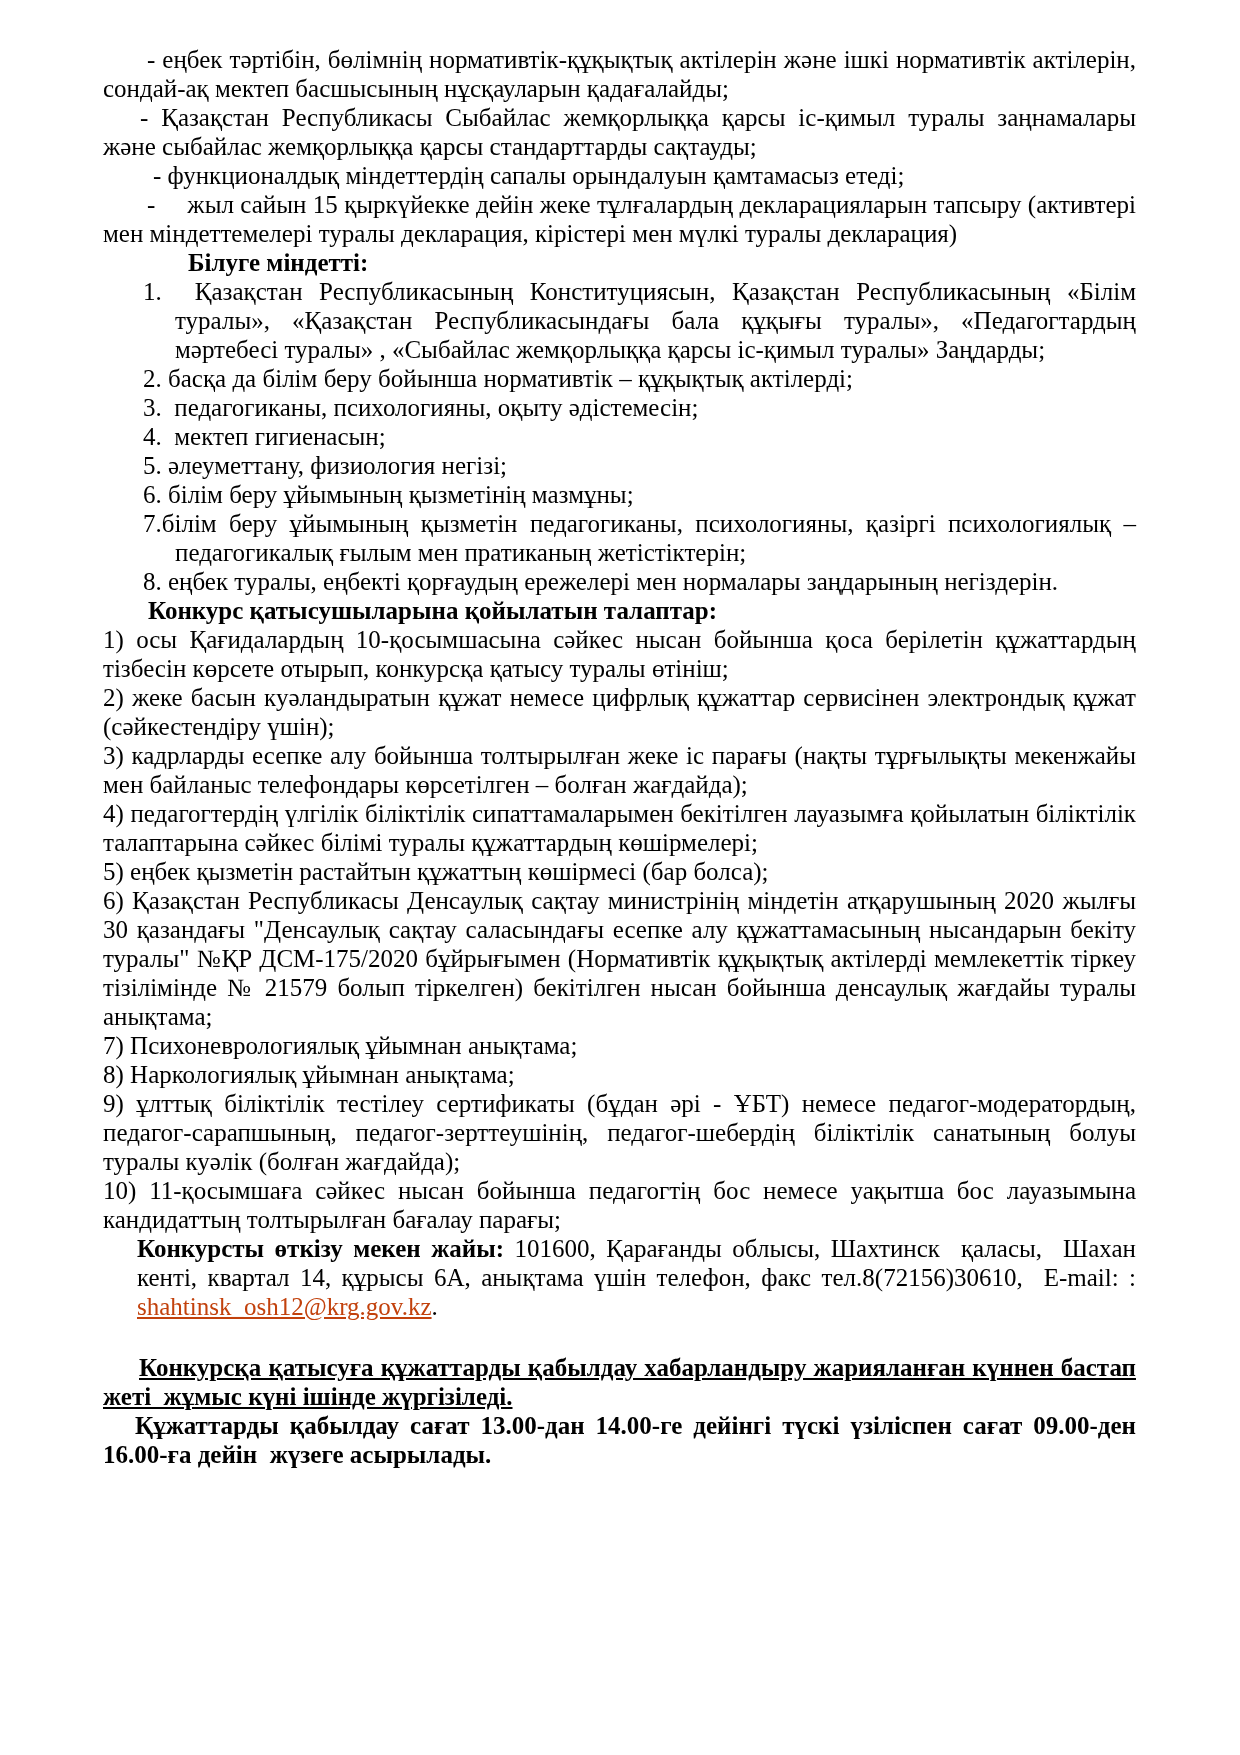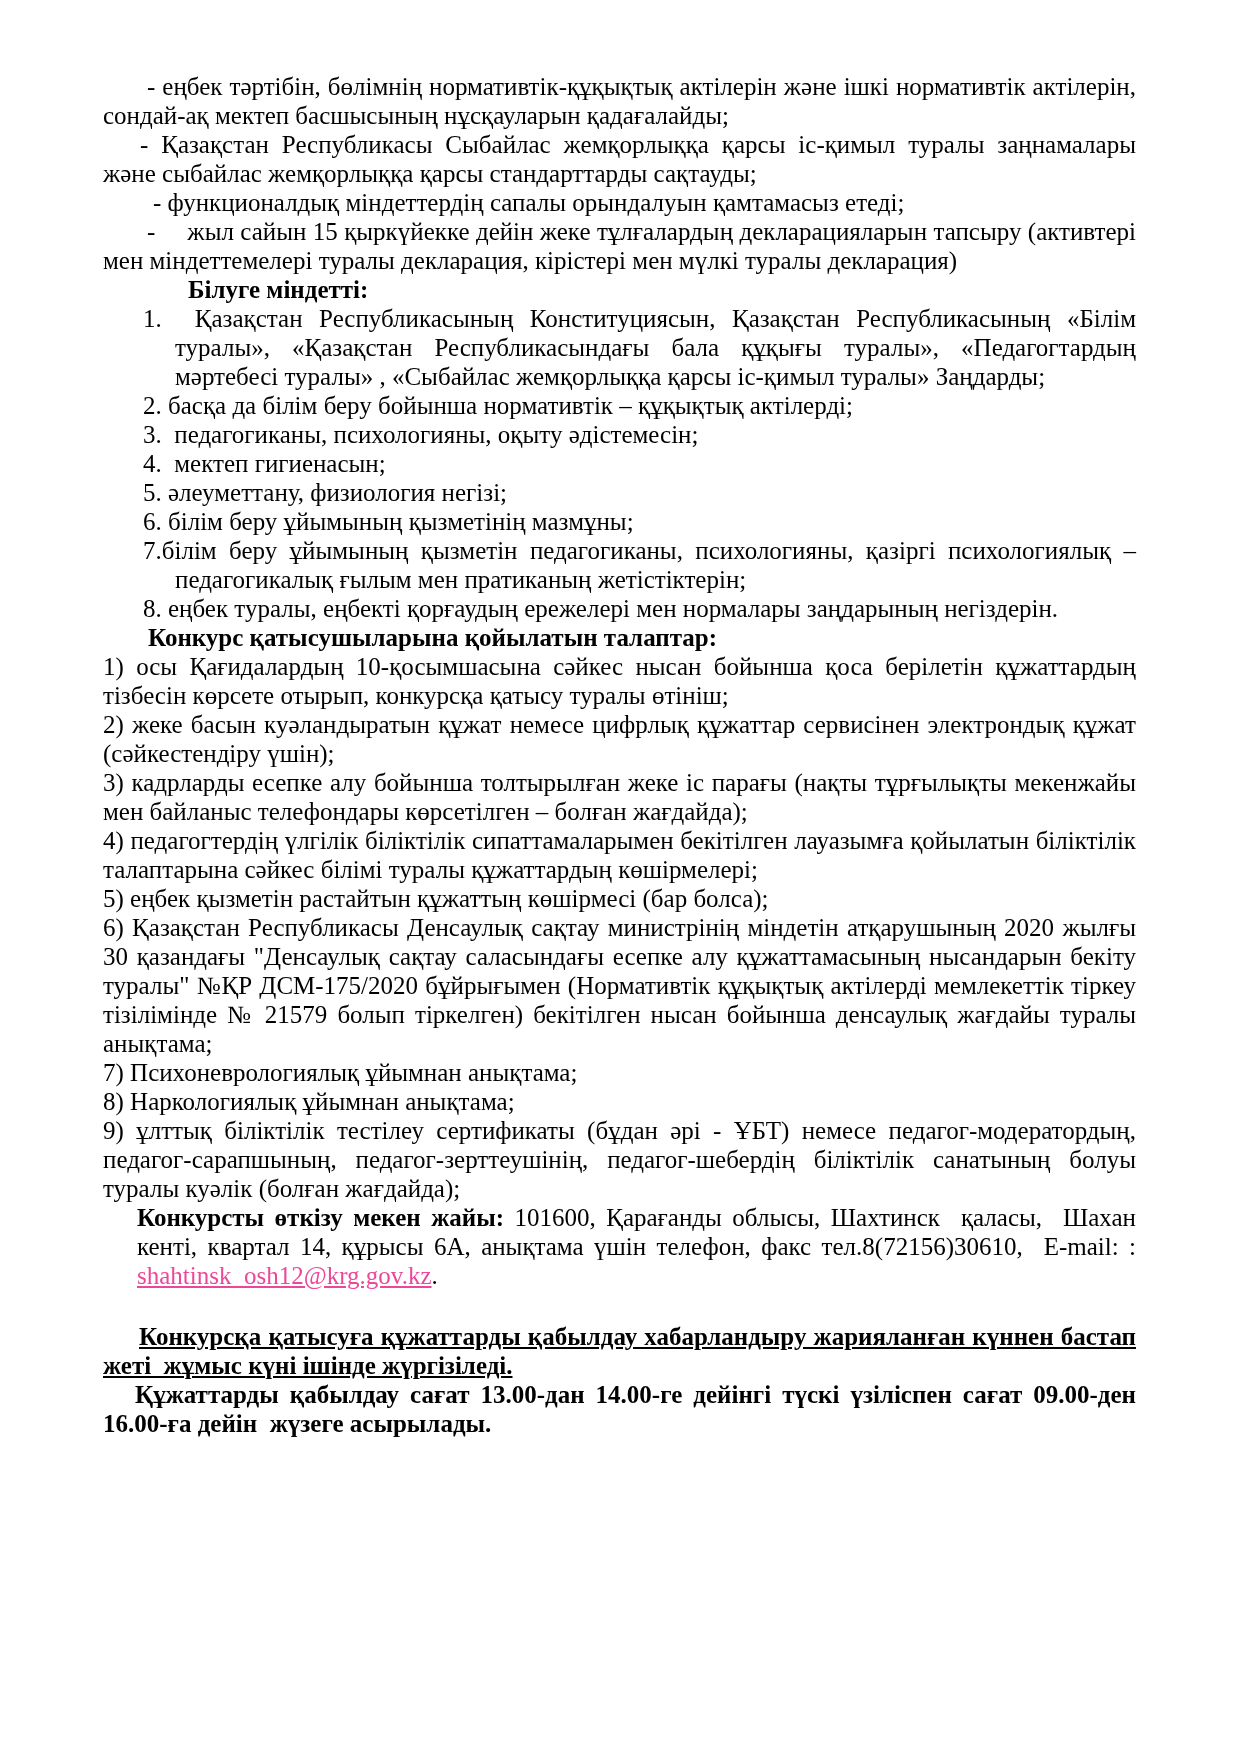--- a/index.html
+++ b/index.html
@@ -6,21 +6,21 @@
     margin: 0;
     padding: 0;
     background: #ffffff;
   }
   .page {
     position: relative;
     width: 1240px;
     height: 1755px;
     box-sizing: border-box;
     background: #ffffff;
-    padding: 72px 104px 0 103px;
+    padding: 45px 104px 0 103px;
     font-family: "Liberation Serif", "DejaVu Serif", serif;
     font-size: 25px;
     line-height: 29px;
     color: #000000;
     overflow: hidden;
   }
   p { margin: 0; }
   .j { text-align: justify; }
   .bold { font-weight: bold; }
   .underline { text-decoration: underline; }
@@ -66,22 +66,23 @@
 
   <p class="j">1) осы Қағидалардың 10-қосымшасына сәйкес нысан бойынша қоса берілетін құжаттардың тізбесін көрсете отырып, конкурсқа қатысу туралы өтініш;</p>
   <p class="j">2) жеке басын куәландыратын құжат немесе цифрлық құжаттар сервисінен электрондық құжат (сәйкестендіру үшін);</p>
   <p class="j">3) кадрларды есепке алу бойынша толтырылған жеке іс парағы (нақты тұрғылықты мекенжайы мен байланыс телефондары көрсетілген – болған жағдайда);</p>
   <p class="j">4) педагогтердің үлгілік біліктілік сипаттамаларымен бекітілген лауазымға қойылатын біліктілік талаптарына сәйкес білімі туралы құжаттардың көшірмелері;</p>
   <p class="j">5) еңбек қызметін растайтын құжаттың көшірмесі (бар болса);</p>
   <p class="j">6) Қазақстан Республикасы Денсаулық сақтау министрінің міндетін атқарушының 2020 жылғы 30 қазандағы "Денсаулық сақтау саласындағы есепке алу құжаттамасының нысандарын бекіту туралы" №ҚР ДСМ-175/2020 бұйрығымен (Нормативтік құқықтық актілерді мемлекеттік тіркеу тізілімінде № 21579 болып тіркелген) бекітілген нысан бойынша денсаулық жағдайы туралы анықтама;</p>
   <p class="j">7) Психоневрологиялық ұйымнан анықтама;</p>
   <p class="j">8) Наркологиялық ұйымнан анықтама;</p>
   <p class="j">9) ұлттық біліктілік тестілеу сертификаты (бұдан әрі - ҰБТ) немесе педагог-модератордың, педагог-сарапшының, педагог-зерттеушінің, педагог-шебердің біліктілік санатының болуы туралы куәлік (болған жағдайда);</p>
+  <p class="j">10) 11-қосымшаға сәйкес нысан бойынша педагогтің бос немесе уақытша бос лауазымына кандидаттың толтырылған бағалау парағы;</p>
 
-  <p class="j venue-block"><span class="bold">Конкурсты өткізу мекен жайы:</span><span> 101600, Қарағанды облысы, Шахтинск&nbsp; қаласы,&nbsp; Шахан кенті, квартал 14, құрысы 6А, анықтама үшін телефон, факс тел.8(72156)30610,&nbsp; E-mail: : </span><a class="email" id="email-link" style="color: #ec4899;">shahtinsk_osh12@krg.gov.kz</a><span>.</span></p>
+  <p class="j venue-block"><span class="bold">Конкурсты өткізу мекен жайы:</span><span> 101600, Қарағанды облысы, Шахтинск&nbsp; қаласы,&nbsp; Шахан кенті, квартал 14, құрысы 6А, анықтама үшін телефон, факс тел.8(72156)30610,&nbsp; E-mail: : </span><a class="email" id="email-link" style="color: #c2410c;">shahtinsk_osh12@krg.gov.kz</a><span>.</span></p>
 
   <p class="j bold underline ind36">Конкурсқа қатысуға құжаттарды қабылдау хабарландыру жарияланған күннен бастап жеті&nbsp; жұмыс күні ішінде жүргізіледі.</p>
 
   <p class="j ind32">Құжаттарды қабылдау сағат 13.00-дан 14.00-ге дейінгі түскі үзіліспен сағат 09.00-ден 16.00-ға дейін&nbsp; жүзеге асырылады.</p>
 
 
 
 </div>
 
 </body></html>

